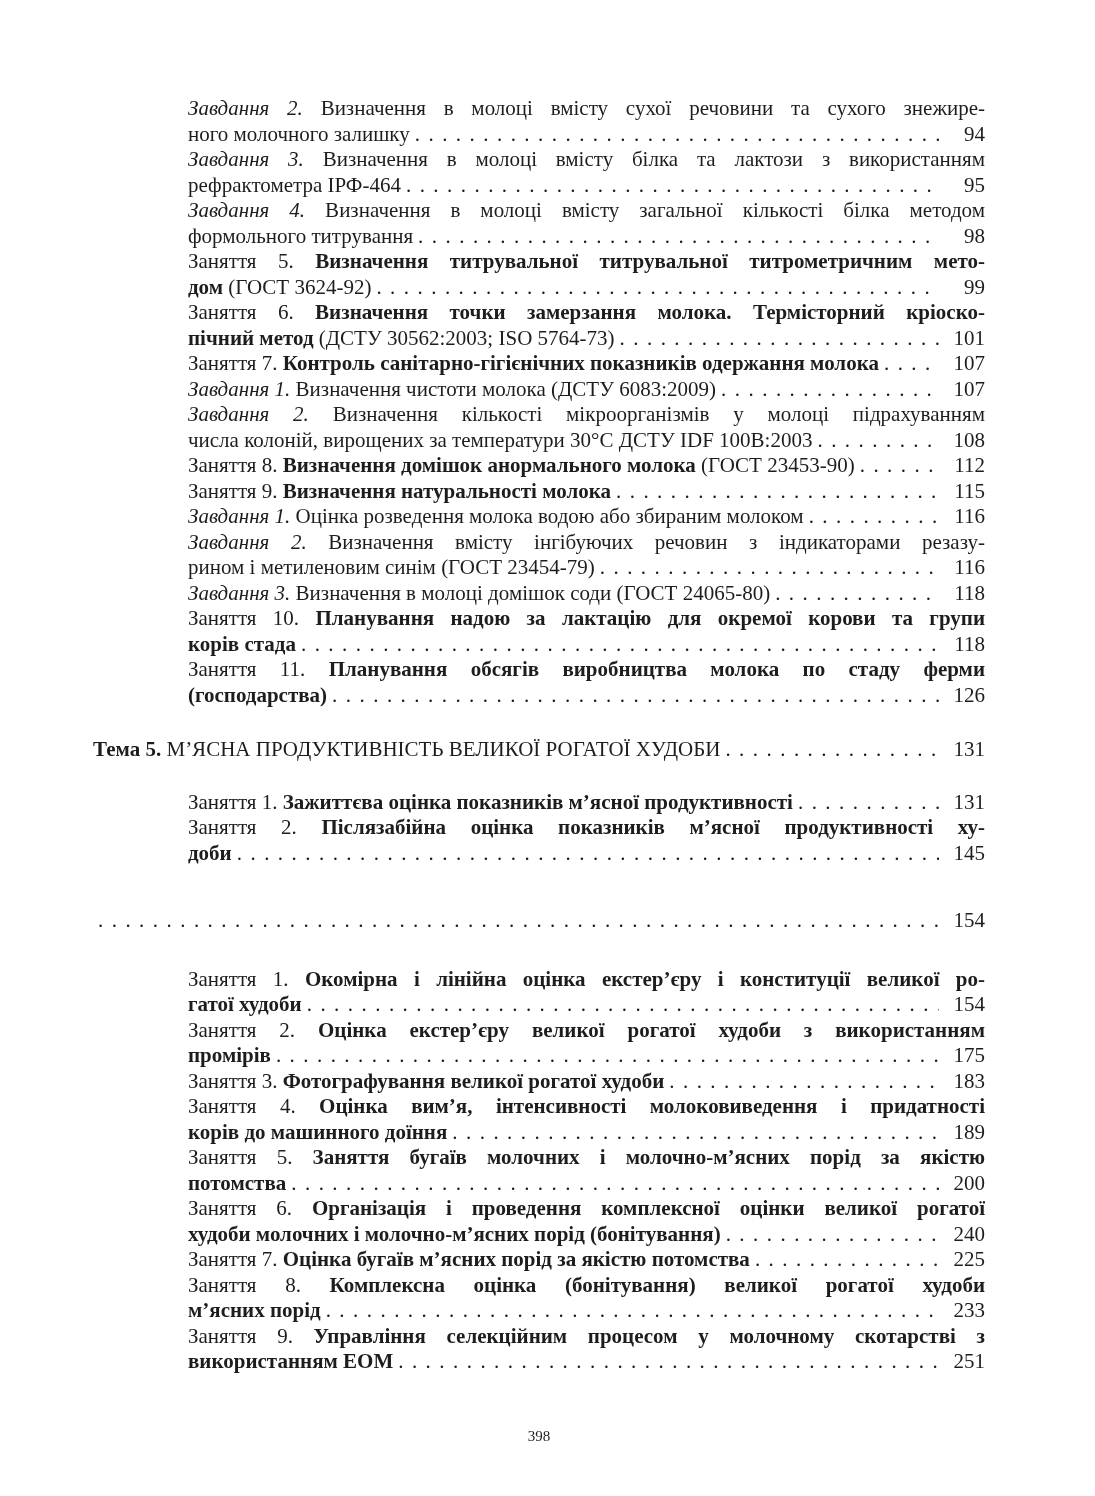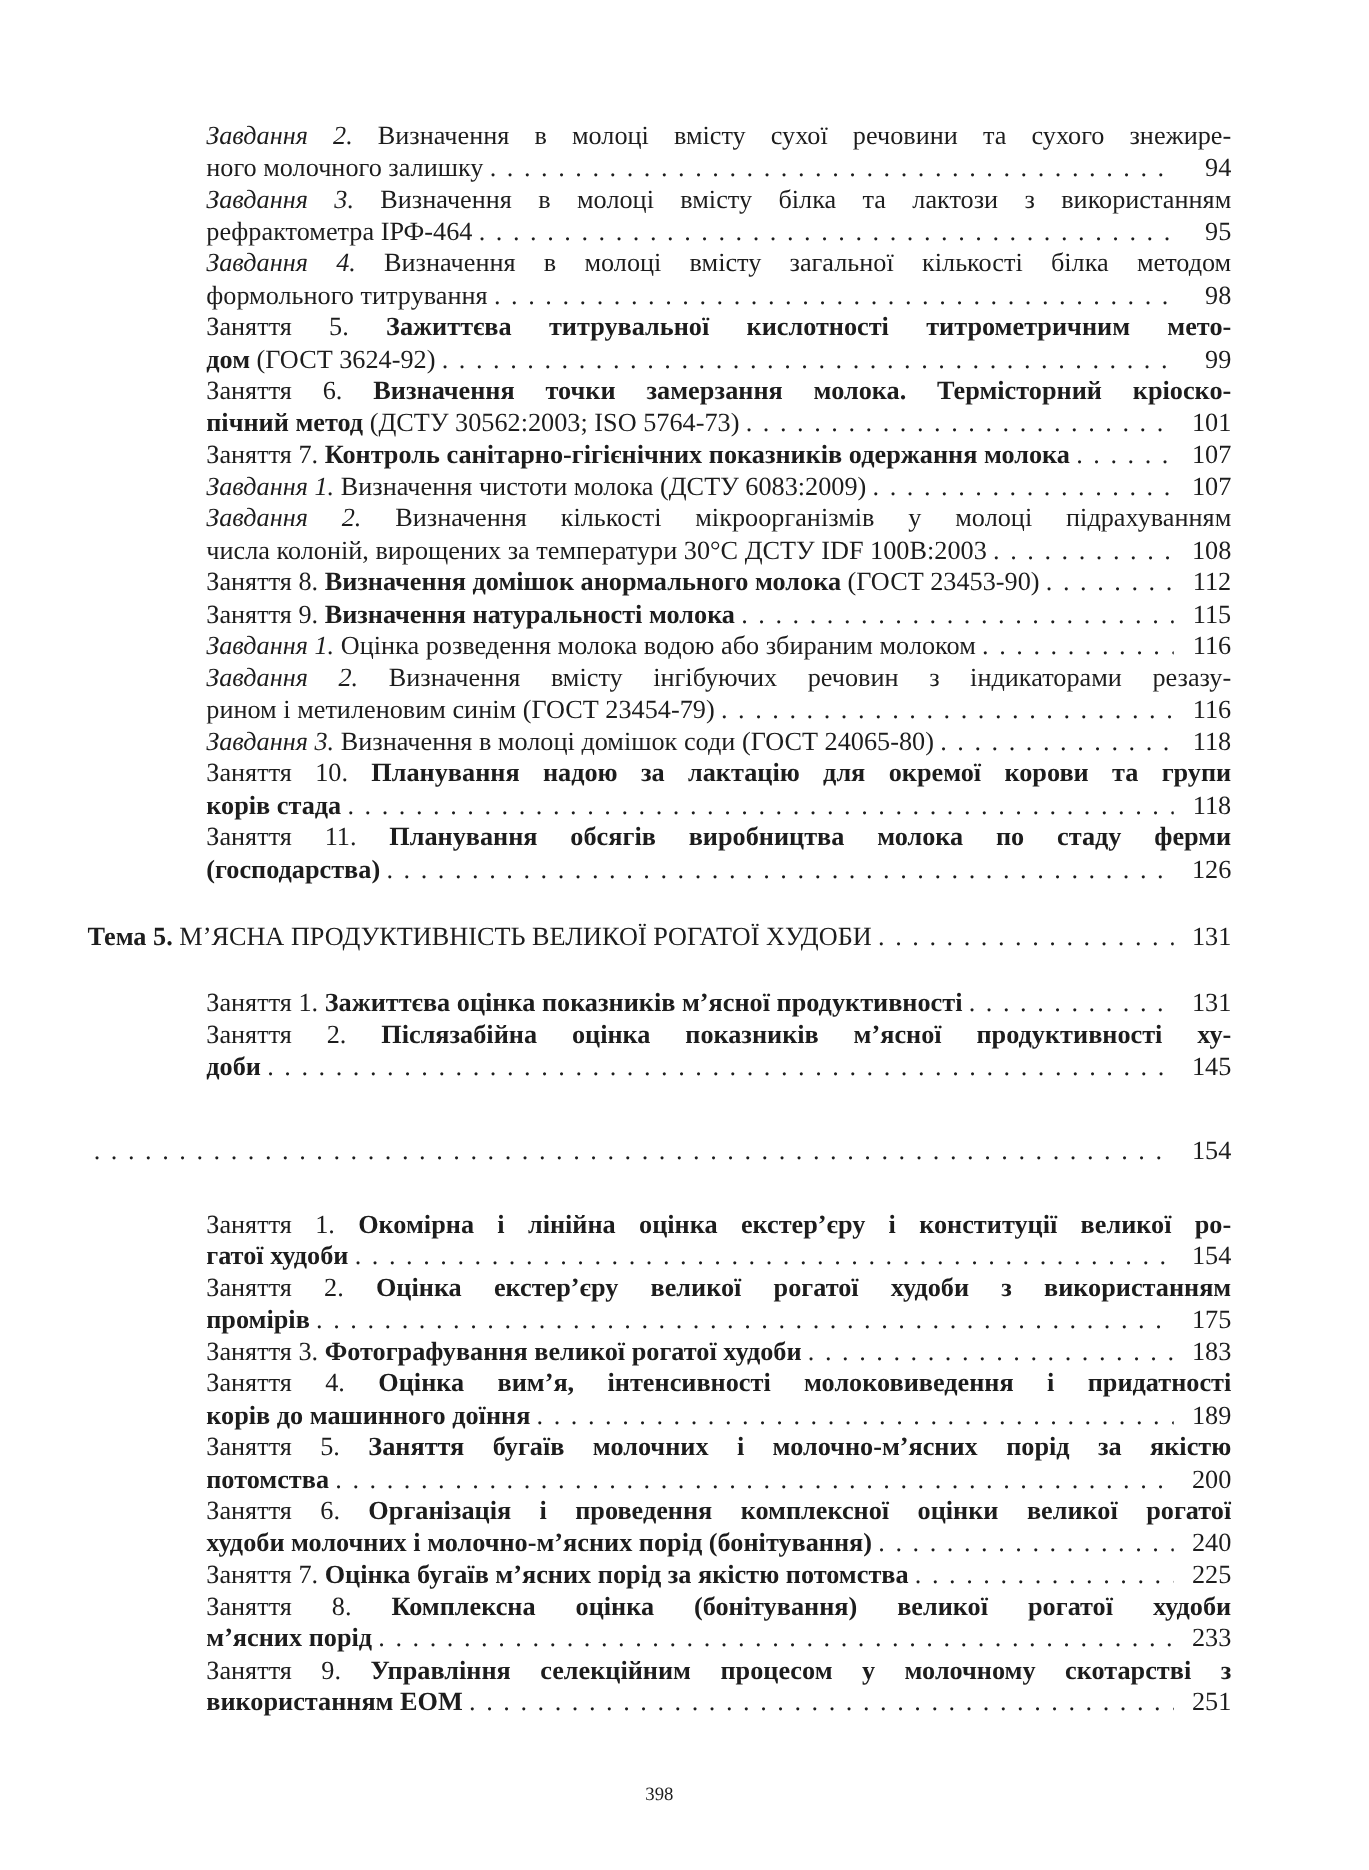--- a/index.html
+++ b/index.html
@@ -6,21 +6,21 @@
   body {
     width: 1095px; height: 1496px;
     background: #ffffff;
     font-family: "Liberation Serif", "DejaVu Serif", serif;
     color: #1d1d1d;
     overflow: hidden;
   }
   .page {
     box-sizing: border-box;
     width: 1095px; height: 1344px;
-    padding: 96px 110px 0 70px;
+    padding: 96px 110px 0 93px;
   }
   .entries { margin-left: 95px; }
   .line {
     font-size: 21px;
     line-height: 25.5px;
     height: 25.5px;
     overflow: hidden;
   }
   
   .jline {
@@ -78,21 +78,21 @@
         </div>
         <div>
           <div class="line jline"><span class="i">Завдання 4.</span><span class="r"> Визначення в молоці вмісту загальної кількості білка методом</span></div>
           <div class="line fline">
             <span class="txt"><span class="r">формольного титрування</span></span>
             <span class="leader"></span>
             <span class="pg">98</span>
           </div>
         </div>
         <div>
-          <div class="line jline"><span class="r">Заняття 5. </span><span class="b">Зажиттєва титрувальної кислотності титрометричним мето-</span></div>
+          <div class="line jline"><span class="r">Заняття 5. </span><span class="b">Визначення титрувальної титрувальної титрометричним мето-</span></div>
           <div class="line fline">
             <span class="txt"><span class="b">дом </span><span class="r">(ГОСТ 3624-92)</span></span>
             <span class="leader"></span>
             <span class="pg">99</span>
           </div>
         </div>
         <div>
           <div class="line jline"><span class="r">Заняття 6. </span><span class="b">Визначення точки замерзання молока. Термісторний кріоско-</span></div>
           <div class="line fline">
             <span class="txt"><span class="b">пічний метод </span><span class="r">(ДСТУ 30562:2003; ISO 5764-73)</span></span>

